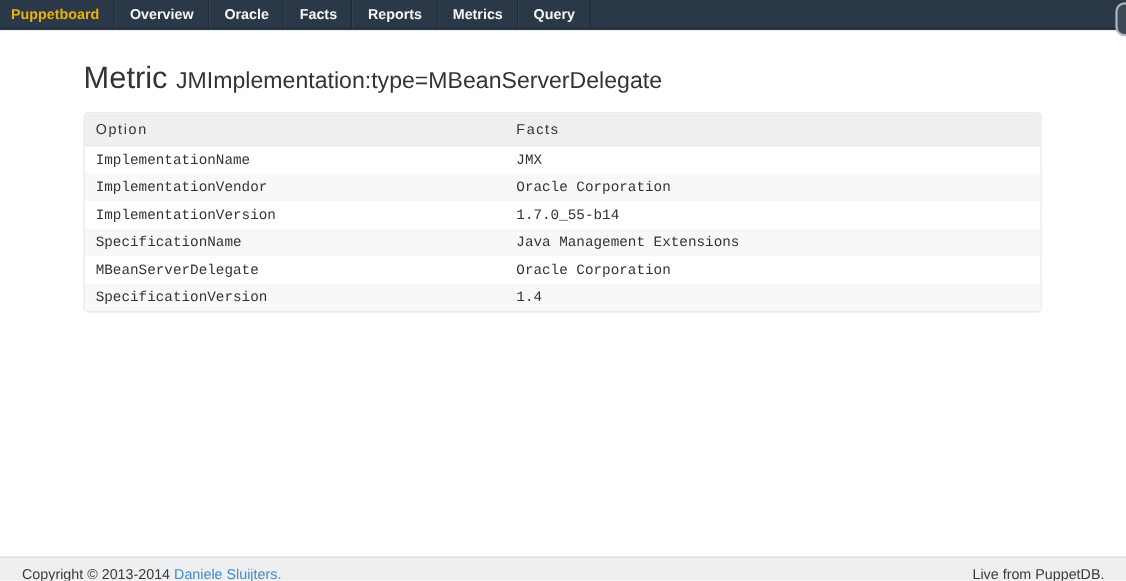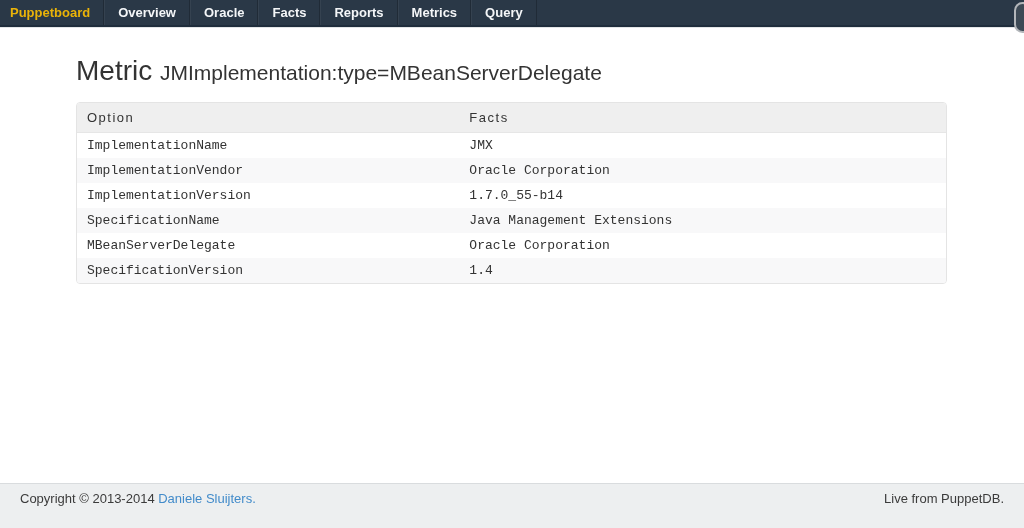--- a/index.html
+++ b/index.html
@@ -106,21 +106,21 @@
   td.blurred {
     filter: blur(2.6px);
     color: #555;
     user-select: none;
   }
 
   
   .footer {
     position: absolute;
     left: 0; right: 0; bottom: 0;
-    height: 45px;
+    height: 22px;
     background: #edeff0;
     border-top: 1px solid #d9dcde;
     font-size: 13px;
     color: #3b3b3b;
     line-height: 30px;
     padding: 0 20px;
     display: flex;
     justify-content: space-between;
   }
   .footer a {

